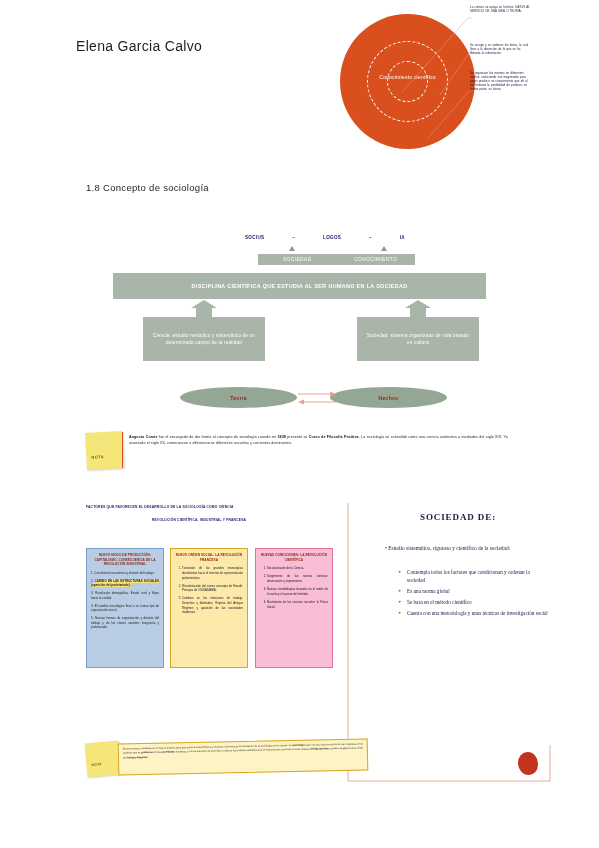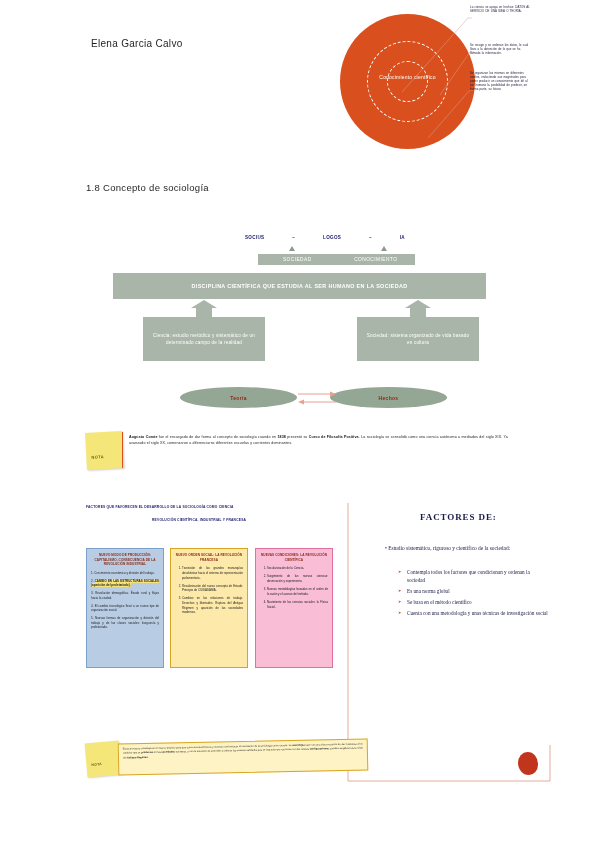--- a/index.html
+++ b/index.html
@@ -5,22 +5,22 @@
   html,body{margin:0;padding:0;background:#8a8a8a;}
   body{font-family:"Liberation Sans", sans-serif;}
   .page{
     position:relative;
     width:599px;height:848px;
     background:#ffffff;
     overflow:hidden;
   }
   
   .author{
-    position:absolute;left:91px;top:38px;
-    font-size:10px;color:#231f20;letter-spacing:.3px;
+    position:absolute;left:76px;top:38px;
+    font-size:14px;color:#231f20;letter-spacing:.3px;
   }
   
   .circ-wrap{position:absolute;left:340px;top:14px;width:135px;height:135px;}
   .circ-outer{
     position:absolute;left:0;top:0;width:135px;height:135px;border-radius:50%;
     background:#d9501e;
   }
   .circ-mid{
     position:absolute;left:27px;top:27px;width:81px;height:81px;border-radius:50%;
     border:1px dashed #ffffff;box-sizing:border-box;
@@ -324,21 +324,21 @@
         <li>Surgimiento de las nuevas ciencias: observación y experimento.</li>
         <li>Nuevas metodologías basadas en el orden de la razón y el avance del método.</li>
         <li>Nacimiento de las ciencias sociales: la Física Social.</li>
       </ol>
   </div>
 
   <svg class="bracket" viewBox="0 0 230 290">
     <path d="M8 8 L8 286 L210 286 L210 250" stroke="#d98a72" stroke-width="0.7" fill="none"></path>
   </svg>
 
-  <div class="nec-title">FACTORES DE:</div>
+  <div class="nec-title">SOCIEDAD DE:</div>
   <div class="nec-lead">• Estudio sistemático, riguroso y científico de la sociedad:</div>
   <ul class="nec-list" id="nec-list">
       <li>Contempla todos los factores que condicionan y ordenan la sociedad</li>
       <li>Es una norma global</li>
       <li>Se basa en el método científico</li>
       <li>Cuenta con una metodología y unas técnicas de investigación social</li>
     </ul>
 
   <div class="note2-tab">
     <span>NOTA</span>

